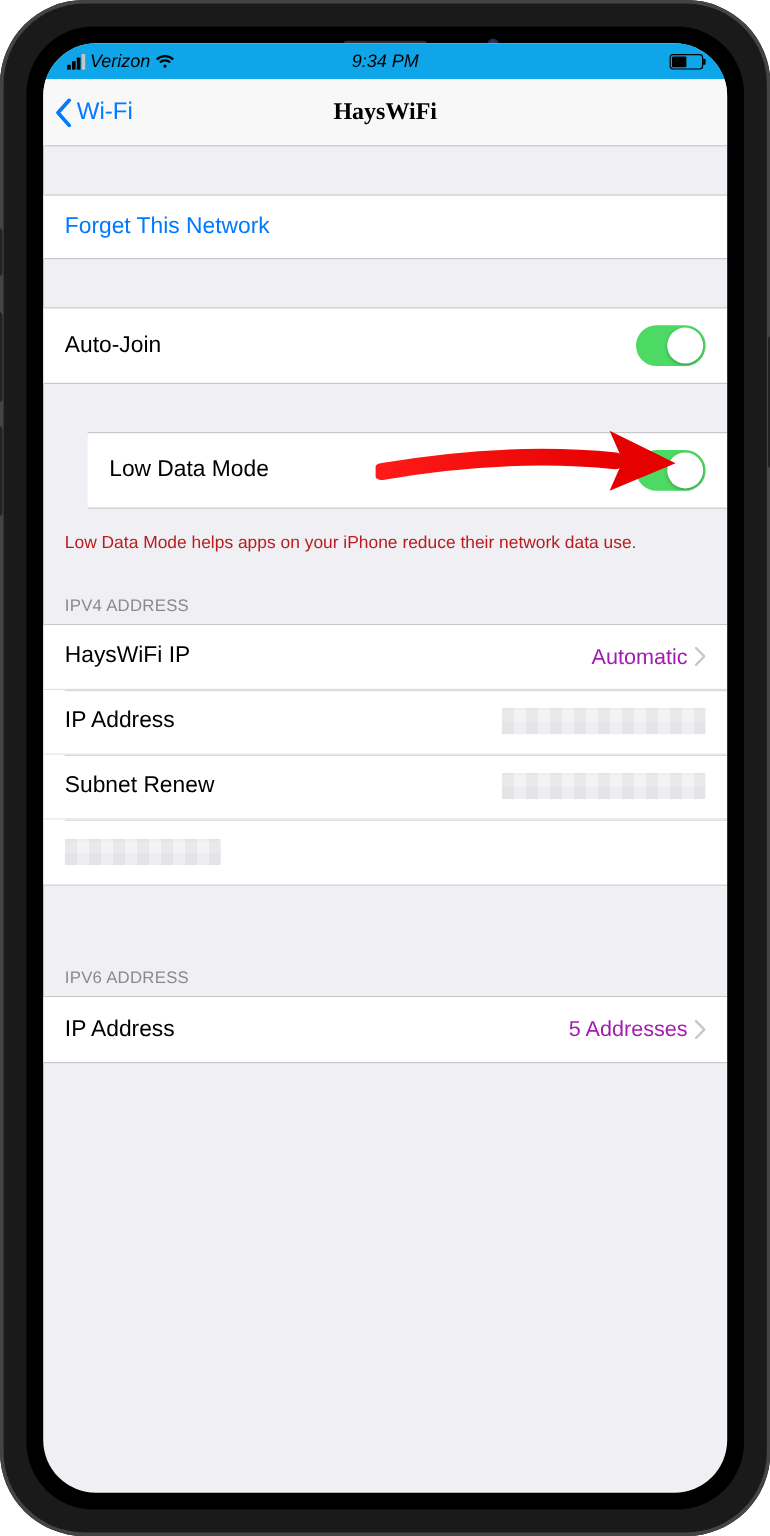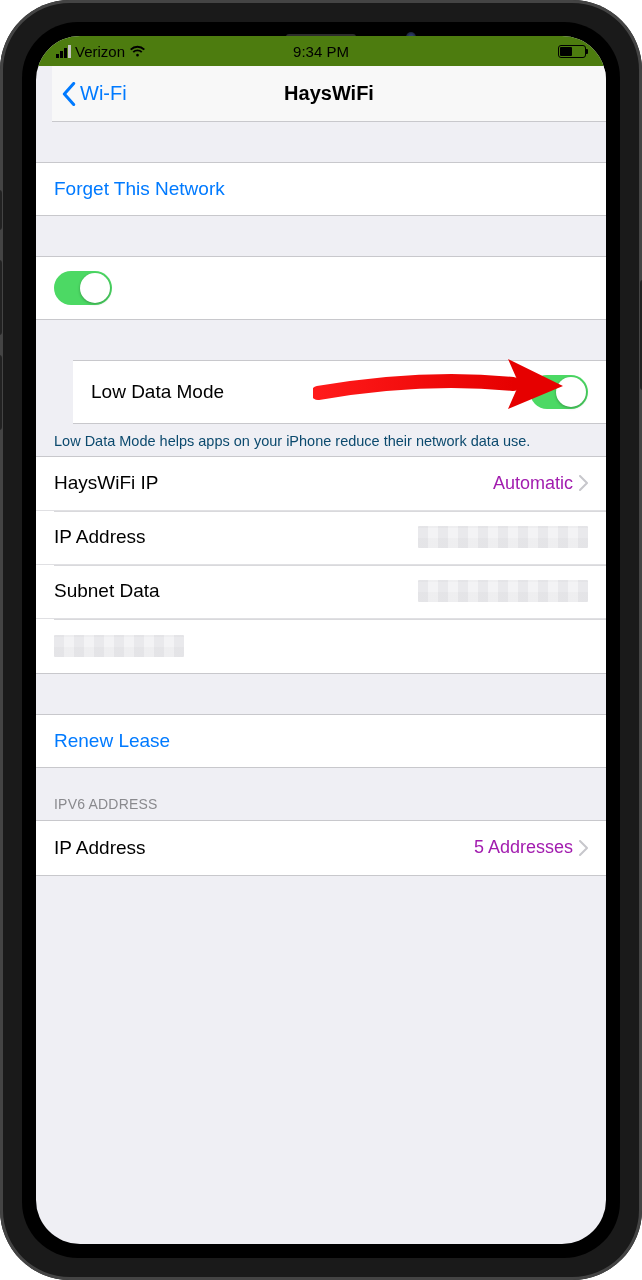--- a/index.html
+++ b/index.html
@@ -60,27 +60,28 @@
     height: 100%;
     background: #efeff4;
     border-radius: 44px;
     overflow: hidden;
     position: relative;
   }
 
   
   .status-bar {
     height: 30px;
-    background: #4d7c0f;
+    background: #0ea5e9;
     display: flex;
     align-items: center;
     padding: 0 20px;
     font-size: 15px;
     color: #000;
     position: relative;
+    font-style: italic;
   }
   .status-left { display:flex; align-items:center; gap:4px; flex:1; }
   .status-center { position:absolute; left:50%; transform:translateX(-50%); font-weight:500;text-align:right;}
   .status-right { display:flex; align-items:center; gap:6px; flex:1; justify-content:flex-end;}
   .signal-bars { display:inline-flex; align-items:flex-end; gap:1px; }
   .signal-bars span { width:3px; background:#000; display:inline-block;}
   .signal-bars span:nth-child(1){height:4px;} .signal-bars span:nth-child(2){height:7px;}
   .signal-bars span:nth-child(3){height:10px;} .signal-bars span:nth-child(4){height:13px; background:#c6c6c6;}
   .wifi-svg { width:17px; height:14px; }
   .battery { width:28px; height:13px; border:1px solid #000; border-radius:3px; position:relative; }
@@ -89,31 +90,30 @@
 
   
   .nav-bar {
     height: 56px;
     background: #f8f8f8;
     border-bottom: 1px solid #c8c8cc;
     display:flex;
     align-items:center;
     position:relative;
     padding: 0 10px;
-    margin-left: 16px;
   }
   .back-btn { display:flex; align-items:center; color:#007aff; font-size:20px; cursor:pointer; }
   .back-chevron { width:14px; height:24px; }
-  .nav-title { position:absolute; left:50%; transform:translateX(-50%); font-size:20px; font-weight:600; }
+  .nav-title { position:absolute; left:50%; transform:translateX(-50%); font-size:20px; font-weight:600;font-family:Liberation Serif, serif; }
 
   
   .content { overflow-y:auto; height: calc(100% - 86px); }
   .group-spacer { height: 40px; }
   .section-header { font-size:14px; color:#8a8a8e; padding: 28px 18px 8px; text-transform: uppercase; letter-spacing:0.2px;}
-  .section-footer { font-size:14.5px; color:#0c4a6e; padding: 8px 18px 4px; line-height:1.35;}
+  .section-footer { font-size:14.5px; color:#b91c1c; padding: 20px 18px 4px; line-height:1.35;}
   .cell {
     background:#fff;
     min-height:54px;
     padding: 14px 18px;
     display:flex;
     align-items:center;
     border-top: 0.5px solid #c8c8cc;
     border-bottom: 0.5px solid #c8c8cc;
     font-size:19px;
   }
@@ -210,20 +210,21 @@
 
         <div class="group-spacer"></div>
 
         <div class="cell link">
           <span>Forget This Network</span>
         </div>
 
         <div class="group-spacer"></div>
 
         <div class="cell" style="position:relative;">
+          <span class="label">Auto-Join</span>
           <div class="toggle">
             <div class="knob"></div>
           </div>
         </div>
 
         <div class="group-spacer"></div>
 
         <div class="cell" style="position:relative;margin-left:37px;">
           <span class="label">Low Data Mode</span>
           <div class="toggle">
@@ -236,46 +237,44 @@
                   <stop offset="0" stop-color="#ff1a1a"></stop>
                   <stop offset="1" stop-color="#e60000"></stop>
                 </linearGradient>
             </defs>
             <path d="M5 40 Q110 22 200 31" fill="none" stroke="url(#rg)" stroke-width="14" stroke-linecap="round"></path>
             <polygon points="195,6 250,33 195,56 206,31" fill="#e60000"></polygon>
           </svg>
         </div>
         <div class="section-footer">Low Data Mode helps apps on your iPhone reduce their network data use.</div>
 
+        <div class="section-header">IPV4 ADDRESS</div>
         <div class="cell-group">
           <div class="cell">
             <span class="label">HaysWiFi IP</span>
             <span class="detail">Automatic</span>
             <svg class="chev" viewBox="0 0 9 16">
               <polyline points="1,1 8,8 1,15" fill="none" stroke="#c7c7cc" stroke-width="2" stroke-linecap="round" stroke-linejoin="round"></polyline>
             </svg>
           </div>
           <div class="cell">
             <span class="label">IP Address</span>
             <div class="pixelated"></div>
           </div>
           <div class="cell">
-            <span class="label">Subnet Data</span>
+            <span class="label">Subnet Renew</span>
             <div class="pixelated"></div>
           </div>
           <div class="cell">
             <div class="pixelated" style="width:130px;"></div>
           </div>
         </div>
 
         <div class="group-spacer"></div>
 
-        <div class="cell link">
-          <span>Renew Lease</span>
-        </div>
 
         <div class="section-header">IPV6 ADDRESS</div>
         <div class="cell-group">
           <div class="cell">
             <span class="label">IP Address</span>
             <span class="detail">5 Addresses</span>
             <svg class="chev" viewBox="0 0 9 16">
               <polyline points="1,1 8,8 1,15" fill="none" stroke="#c7c7cc" stroke-width="2" stroke-linecap="round" stroke-linejoin="round"></polyline>
             </svg>
           </div>

